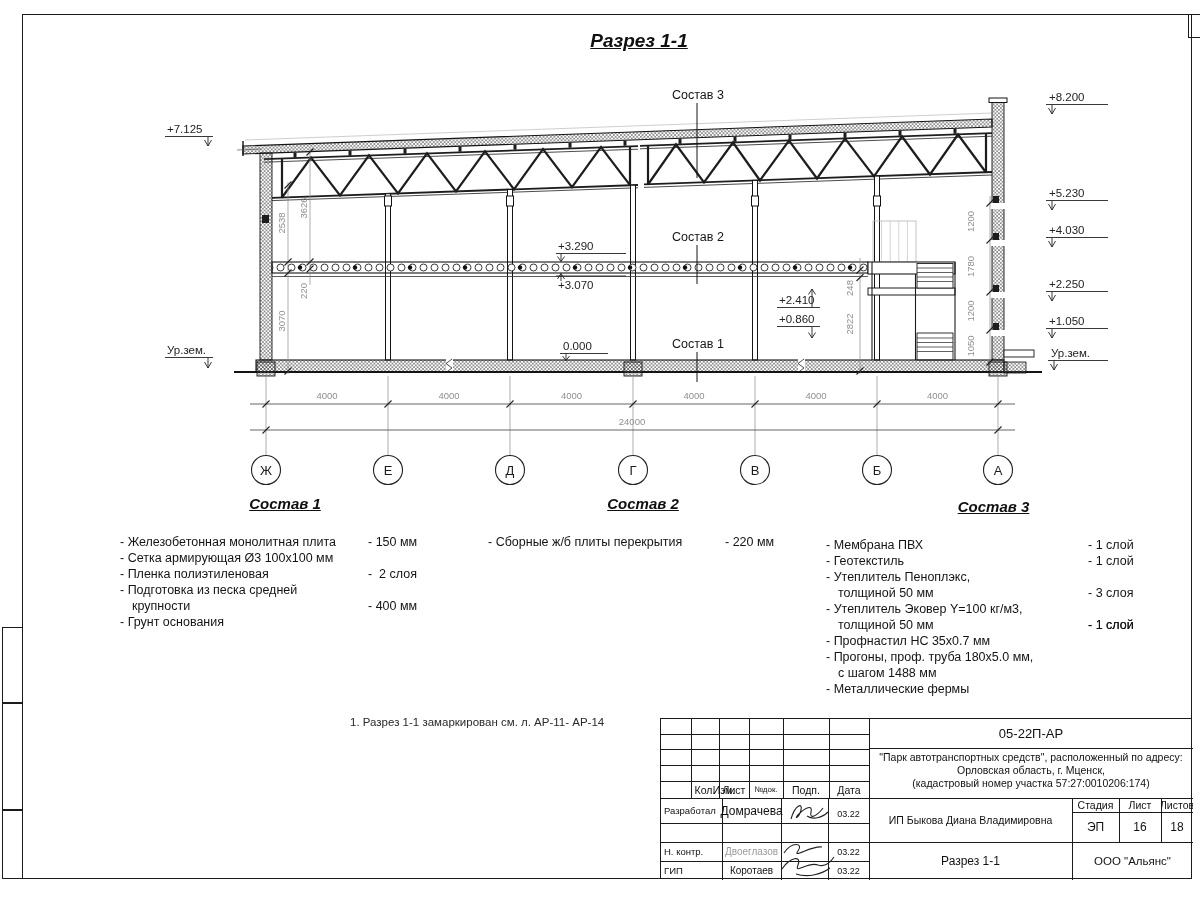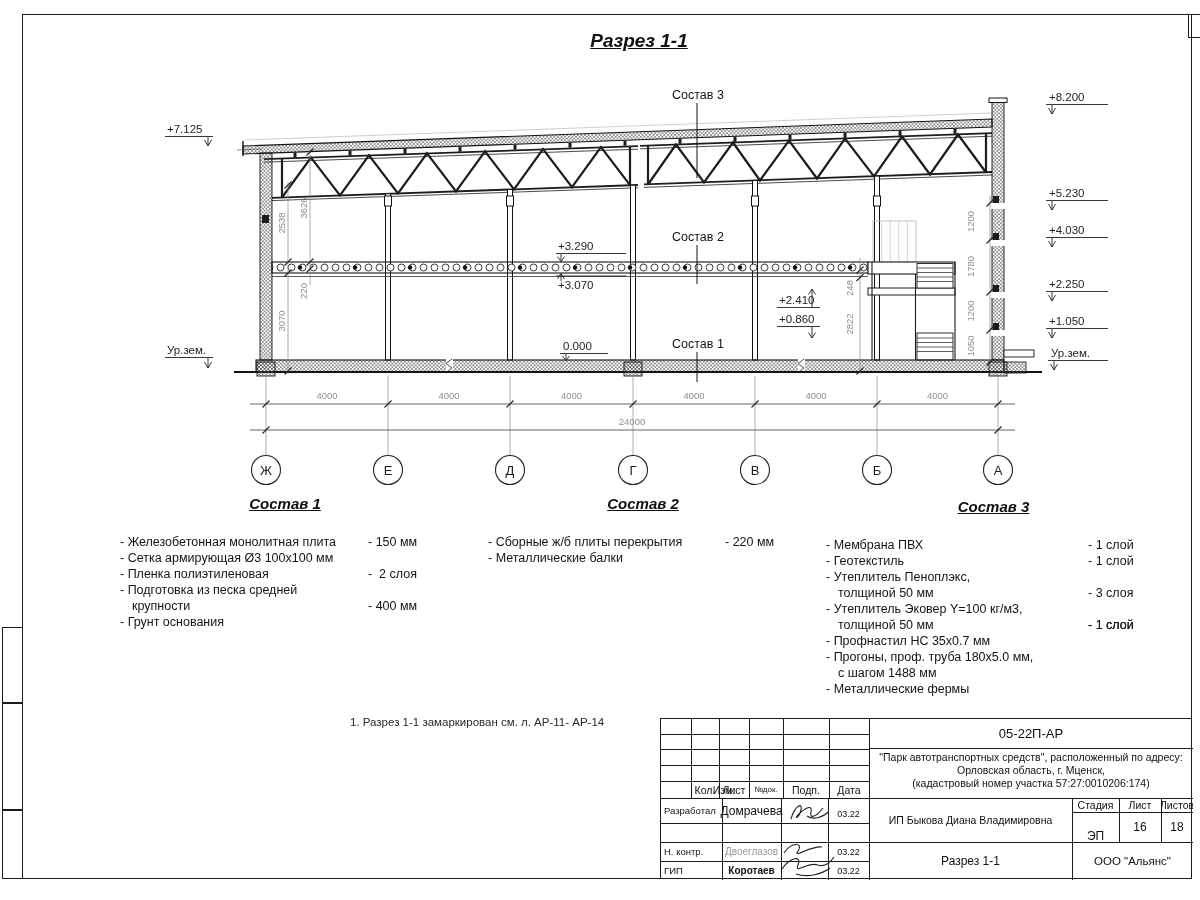--- a/index.html
+++ b/index.html
@@ -335,23 +335,20 @@
       <div>- Грунт основания</div>
     </div>
 </div>
 
 <div class="abs comp c2" style="left:488px;top:496px;width:310px;">
   <h3>Состав 2</h3>
   <div class="ci">
     <div>- Сборные ж/б плиты перекрытия</div>
       <span class="v">- 220 мм</span>
   </div>
-  <div class="ci">
-      <div>- Металлические балки</div>
-    </div>
 </div>
 
 <div class="abs comp c3" style="left:826px;top:499px;width:335px;">
   <h3>Состав 3</h3>
   <div class="ci">
     <div>- Мембрана ПВХ</div>
       <span class="v">- 1 слой</span>
   </div>
   <div class="ci">
     <div>- Геотекстиль</div>
@@ -417,31 +414,31 @@
   <div class="tbt" style="left:88px;top:62px;width:34px;height:17px;font-size:8px;">№док.</div>
   <div class="tbt" style="left:122px;top:62px;width:46px;height:17px;font-size:10.5px;">Подп.</div>
   <div class="tbt" style="left:168px;top:62px;width:40px;height:17px;font-size:10.5px;">Дата</div>
   <div class="tbt tbl" style="left:0;top:79px;width:61px;height:25px;font-size:9.5px;">Разработал</div>
   <div class="tbt" style="left:61px;top:79px;width:59px;height:25px;font-size:12px;">Домрачева</div>
   <div class="tbt" style="left:167px;top:85px;width:41px;height:19px;font-size:9px;">03.22</div>
   <div class="tbt tbl" style="left:0;top:123px;width:61px;height:19px;font-size:9.5px;">Н. контр.</div>
   <div class="tbt" style="left:61px;top:123px;width:59px;height:19px;font-size:10px;color:#9a9a9a;">Двоеглазов</div>
   <div class="tbt" style="left:167px;top:123px;width:41px;height:19px;font-size:9px;">03.22</div>
   <div class="tbt tbl" style="left:0;top:142px;width:61px;height:19px;font-size:9.5px;">ГИП</div>
-  <div class="tbt" style="left:61px;top:142px;width:59px;height:19px;font-size:10px;font-weight:bold;">Коротаев</div>
+  <div class="tbt" style="left:61px;top:142px;width:59px;height:19px;font-size:10px;">Коротаев</div>
   <div class="tbt" style="left:167px;top:142px;width:41px;height:19px;font-size:9px;">03.22</div>
   <div class="tbt" style="left:208px;top:0;width:324px;height:29px;font-size:13px;">05-22П-АР</div>
   <div class="tbt" style="left:208px;top:31px;width:324px;height:13px;font-size:10.5px;">"Парк автотранспортных средств",  расположенный по адресу:</div>
   <div class="tbt" style="left:208px;top:44px;width:324px;height:13px;font-size:10.5px;">Орловская область, г. Мценск,</div>
   <div class="tbt" style="left:208px;top:57px;width:324px;height:13px;font-size:10.5px;">(кадастровый номер участка 57:27:0010206:174)</div>
   <div class="tbt" style="left:208px;top:79px;width:203px;height:44px;font-size:10.5px;">ИП Быкова Диана Владимировна</div>
   <div class="tbt" style="left:411px;top:79px;width:47px;height:14px;font-size:10.5px;">Стадия</div>
   <div class="tbt" style="left:458px;top:79px;width:42px;height:14px;font-size:10.5px;">Лист</div>
   <div class="tbt" style="left:500px;top:79px;width:32px;height:14px;font-size:10.5px;overflow:hidden;">Листов</div>
-  <div class="tbt" style="left:411px;top:102px;width:47px;height:30px;font-size:12px;">ЭП</div>
+  <div class="tbt" style="left:411px;top:93px;width:47px;height:30px;font-size:12px;">ЭП</div>
   <div class="tbt" style="left:458px;top:93px;width:42px;height:30px;font-size:12px;">16</div>
   <div class="tbt" style="left:500px;top:93px;width:32px;height:30px;font-size:12px;">18</div>
   <div class="tbt" style="left:208px;top:123px;width:203px;height:38px;font-size:12px;">Разрез 1-1</div>
   <div class="tbt" style="left:411px;top:123px;width:121px;height:38px;font-size:11.5px;">ООО "Альянс"</div>
 
   <svg style="left:124px;top:80px;" width="46" height="26">
     <path d="M6,20 C10,6 18,3 16,11 C14,19 8,21 14,15 C20,9 28,5 26,13 C24,21 32,17 38,9 M22,17 C28,21 37,19 43,13" stroke="#222" fill="none" stroke-width="1.1"></path>
   </svg>
   <svg style="left:115px;top:120px;" width="62" height="42">
     <path d="M8,14 C16,2 28,4 22,12 C16,20 36,6 46,8 M6,30 C14,18 26,16 22,26 C18,36 32,22 42,26 C48,28 54,24 58,18 M20,35 C32,39 46,35 54,29" stroke="#222" fill="none" stroke-width="1.1"></path>

